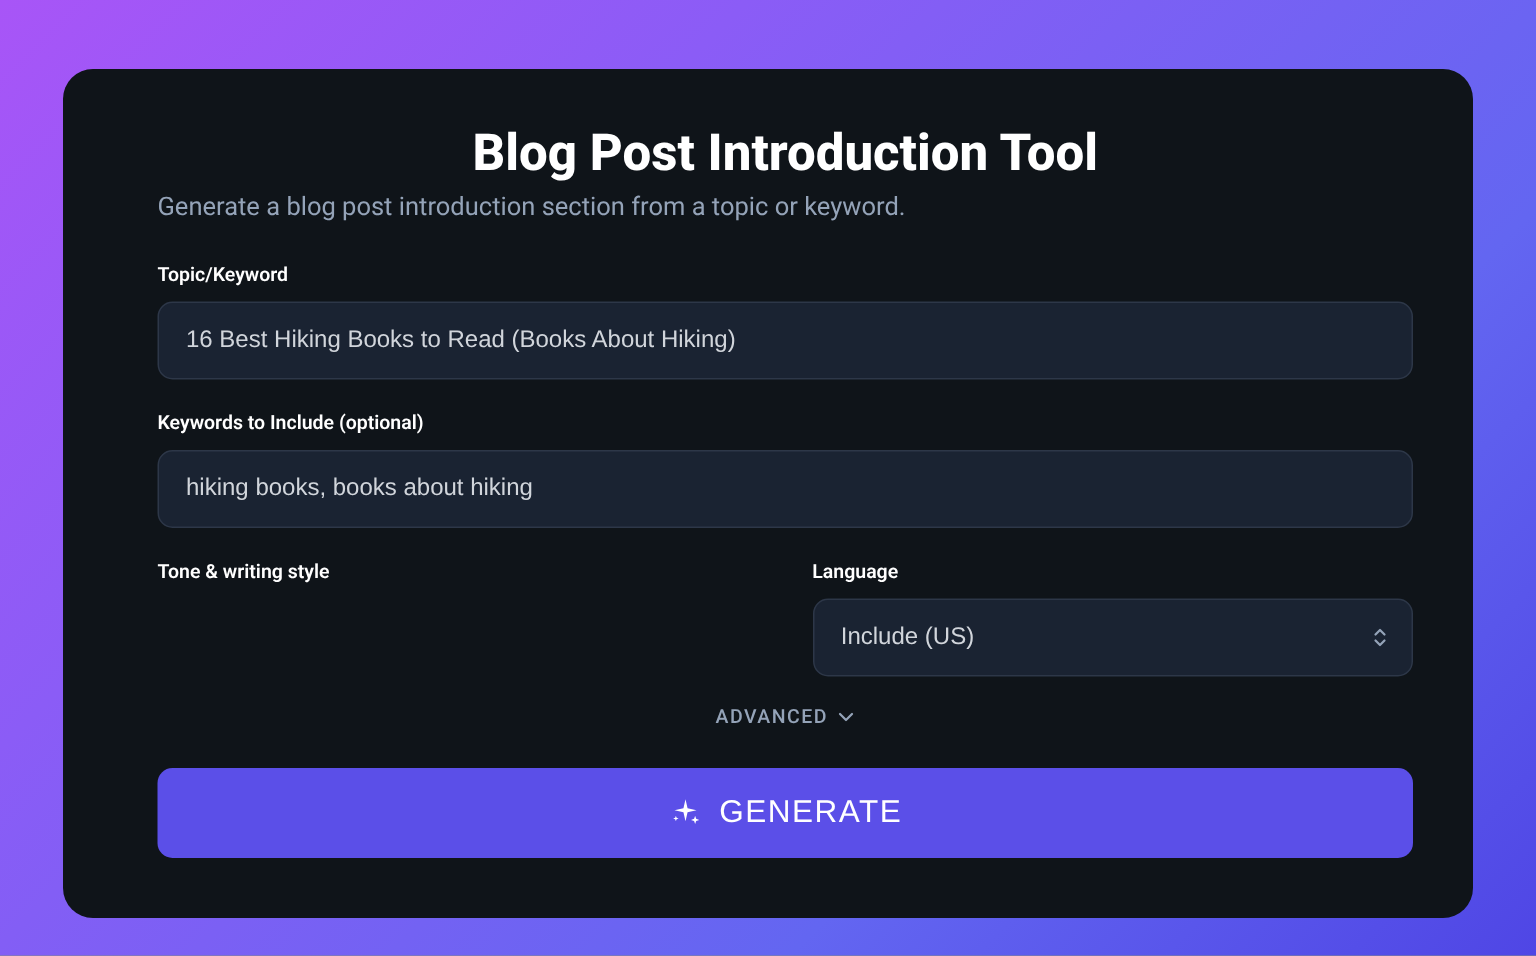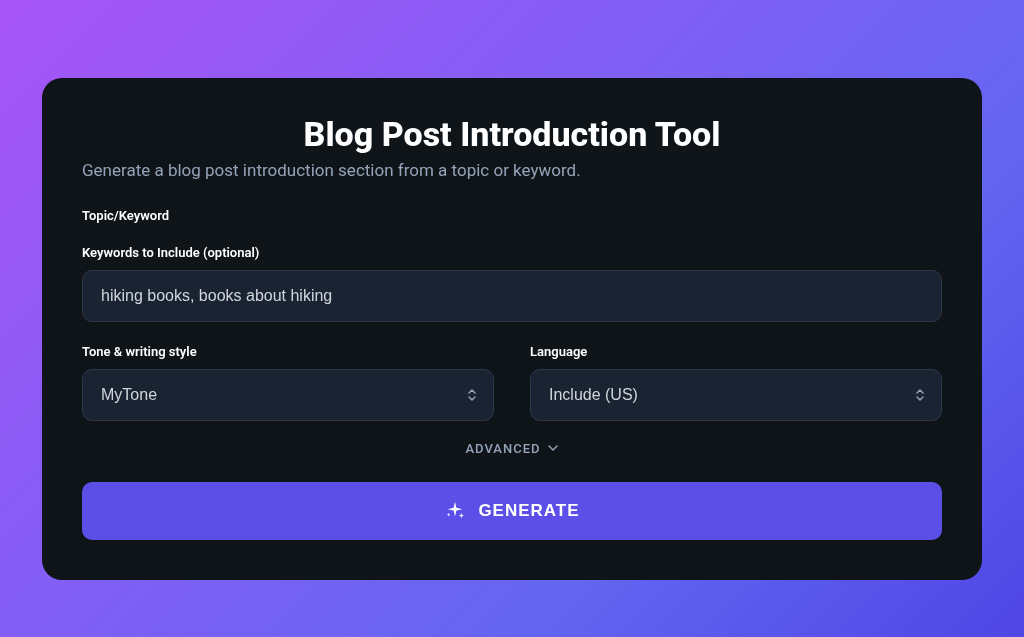--- a/index.html
+++ b/index.html
@@ -16,21 +16,21 @@
       display: flex;
       align-items: center;
       justify-content: center;
       padding: 20px;
     }
     
     .card {
       width: 940px;
       background: #0f1419;
       border-radius: 20px;
-      padding: 36px 40px 40px 40px;
+      padding: 36px 40px 40px 63px;
       margin-top: 20px;
     }
     
     .page-title {
       color: #ffffff;
       font-size: 34px;
       font-weight: 800;
       text-align: center;
       margin-bottom: 6px;
     }
@@ -119,22 +119,22 @@
       padding-top: 6px;
     }
     
     .generate-button {
       width: 100%;
       background: #5b4fe8;
       border: none;
       border-radius: 10px;
       padding: 18px;
       color: #ffffff;
-      font-size: 17px;
-      font-weight: 700;
+      font-size: 21px;
+      font-weight: 400;
       letter-spacing: 1px;
       cursor: pointer;
       display: flex;
       align-items: center;
       justify-content: center;
       gap: 12px;
     }
     
     svg {
       display: block;
@@ -142,39 +142,31 @@
   </style>
 </head>
 <body>
 
 <div class="card">
   <h1 class="page-title">Blog Post Introduction Tool</h1>
   <p class="page-subtitle">Generate a blog post introduction section from a topic or keyword.</p>
 
   <div class="form-group">
     <label class="field-label">Topic/Keyword</label>
+    <input type="text" class="text-input" value="16 Best Hiking Books to Read (Books About Hiking)" style="">
   </div>
 
   <div class="form-group">
     <label class="field-label">Keywords to Include (optional)</label>
     <input type="text" class="text-input" value="hiking books, books about hiking" style="">
   </div>
 
   <div class="row">
     <div class="col">
       <label class="field-label">Tone &amp; writing style</label>
-      <div class="select-wrap">
-        <button class="select-input">MyTone</button>
-        <span class="select-icon">
-          <svg width="12" height="16" viewBox="0 0 12 16" fill="none">
-            <path d="M3 6L6 3L9 6" stroke="#94a3b8" stroke-width="1.5" stroke-linecap="round" stroke-linejoin="round"></path>
-            <path d="M3 10L6 13L9 10" stroke="#94a3b8" stroke-width="1.5" stroke-linecap="round" stroke-linejoin="round"></path>
-          </svg>
-        </span>
-      </div>
     </div>
 
     <div class="col">
       <label class="field-label">Language</label>
       <div class="select-wrap">
         <button class="select-input">Include (US)</button>
         <span class="select-icon">
           <svg width="12" height="16" viewBox="0 0 12 16" fill="none">
             <path d="M3 6L6 3L9 6" stroke="#94a3b8" stroke-width="1.5" stroke-linecap="round" stroke-linejoin="round"></path>
             <path d="M3 10L6 13L9 10" stroke="#94a3b8" stroke-width="1.5" stroke-linecap="round" stroke-linejoin="round"></path>

